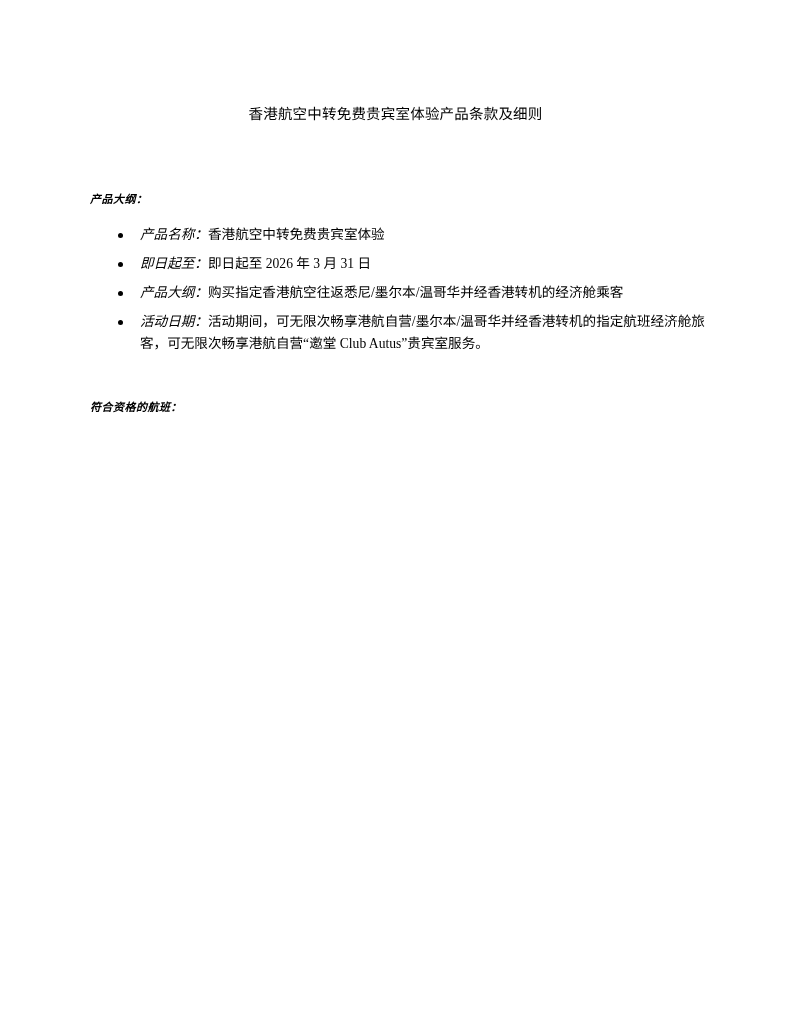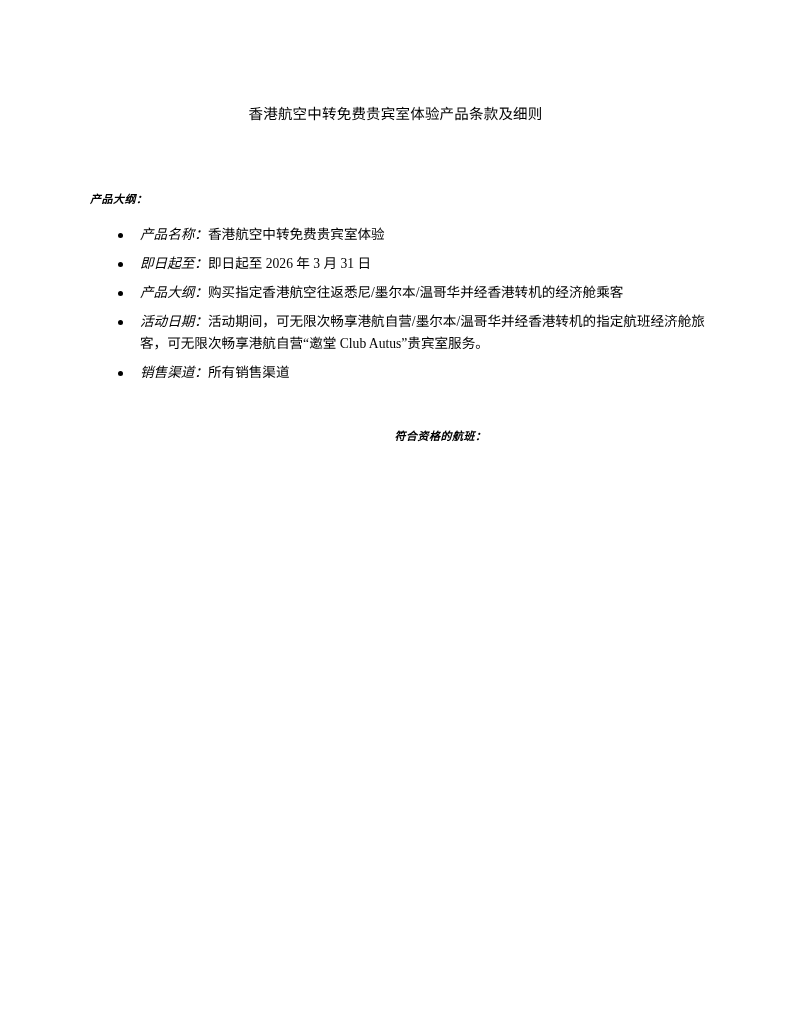--- a/index.html
+++ b/index.html
@@ -39,21 +39,20 @@
     margin: 0;
     padding-left: 90px;
     letter-spacing: 0.5px;
     font-family: "Liberation Serif", "DejaVu Serif", serif;
   }
   .heading-outline {
     padding-top: 52px;
   }
   .heading-flights {
     padding-top: 36px;
-    text-align: center;
   }
   ul.bullets {
     list-style: none;
     margin: 0;
     padding: 0;
     padding-top: 18px;
   }
   ul.bullets li {
     position: relative;
     padding-left: 140px;
@@ -95,20 +94,17 @@
     </li>
     <li>
       <span class="item-label">即日起至：</span><span class="item-text">即日起至 2026 年 3 月 31 日</span>
     </li>
     <li>
       <span class="item-label">产品大纲：</span><span class="item-text">购买指定香港航空往返悉尼/墨尔本/温哥华并经香港转机的经济舱乘客</span>
     </li>
     <li>
       <span class="item-label">活动日期：</span><span class="item-text">活动期间，可无限次畅享港航自营/墨尔本/温哥华并经香港转机的指定航班经济舱旅客，可无限次畅享港航自营“邀堂 Club Autus”贵宾室服务。</span>
     </li>
-    <li>
-      <span class="item-label">销售渠道：</span><span class="item-text">所有销售渠道</span>
-    </li>
   </ul>
 
   <h2 class="section-heading heading-flights">符合资格的航班：</h2>
 
 </div>
 
 </body></html>

